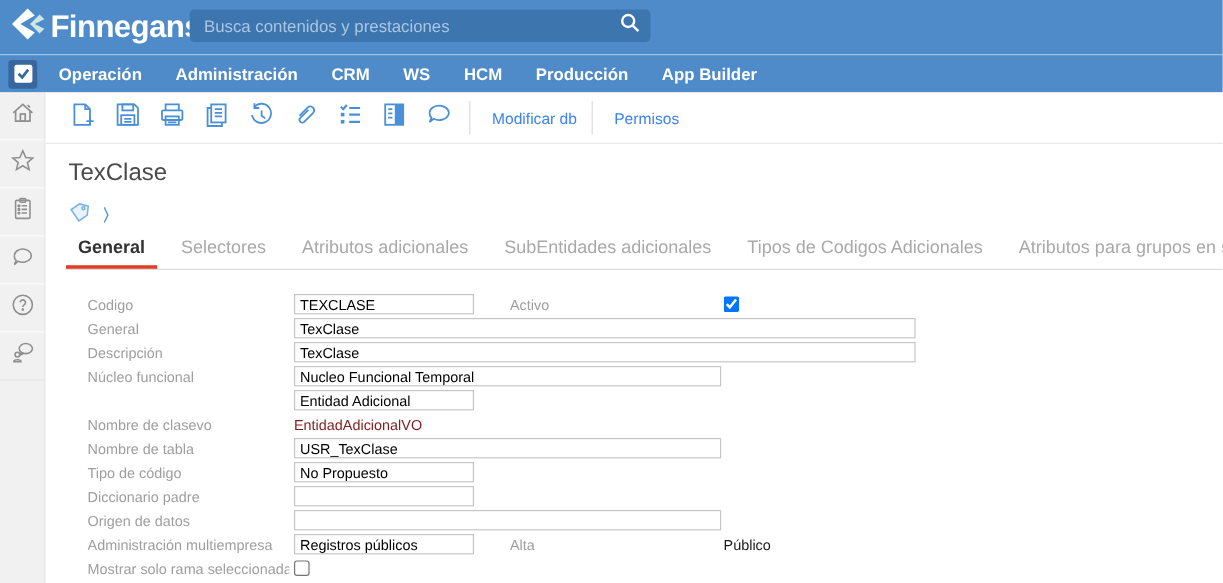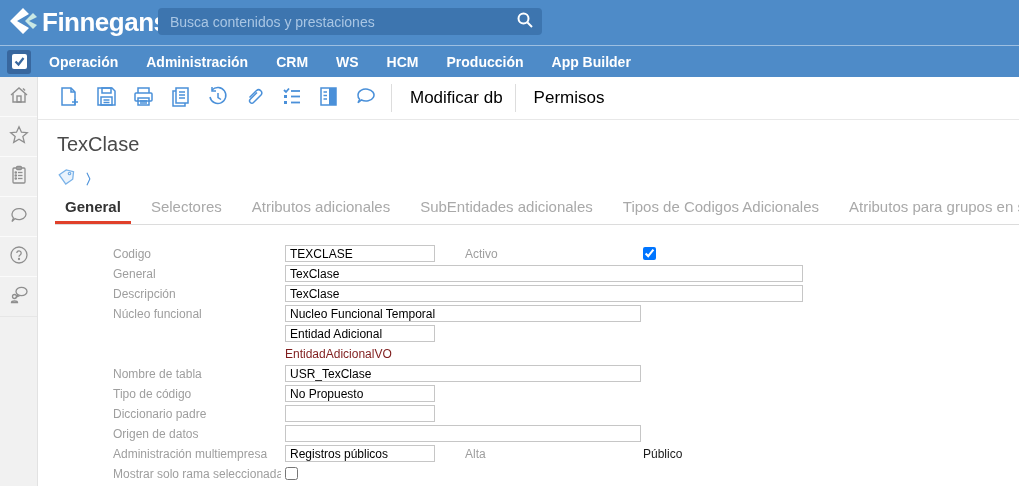--- a/index.html
+++ b/index.html
@@ -26,33 +26,33 @@
   .sidebar { position:absolute; top:77px; left:0; width:38px; bottom:0; background:#f1f1f1; border-right:1px solid #e2e2e2; }
   .side-tile { height:40px; display:flex; align-items:center; justify-content:center; border-bottom:1px solid #fbfbfb; cursor:pointer; }
   .side-tile:last-of-type { border-bottom:1px solid #e6e6e6; }
 
   
   .main { position:absolute; top:77px; left:38px; right:0; bottom:0; background:#fff; }
 
   .toolbar { height:43px; border-bottom:1px solid #e8e8e8; display:flex; align-items:center; padding-left:20px; }
   .tool-icon { width:23px; height:23px; margin-right:14px; display:flex; align-items:center; justify-content:center; cursor:pointer; }
   .tool-sep { width:1px; height:28px; background:#ddd; margin:0 6px 0 0; }
-  .tool-link { color:#000000; font-size:17px; padding:0 12px; cursor:pointer; white-space:nowrap; }
+  .tool-link { color:#3b82f6; font-size:13px; padding:0 12px; cursor:pointer; white-space:nowrap; }
 
   .page-title { margin:12px 0 0 19px; font-size:20px; color:#4a4a4a; line-height:24px; }
 
   .tag-row { margin:14px 0 0 19px; height:18px; display:flex; align-items:center; }
   .tag-chevron { color:#4a90d9; font-size:14px; font-weight:bold; margin-left:10px; cursor:pointer; line-height:18px; }
 
   .tabs { margin:6px 0 0 17px; border-bottom:1px solid #dcdcdc; display:flex; align-items:flex-end; }
   .tab { font-size:15px; color:#a9a9a9; padding:4px 10px 6px 10px; margin-right:10px; border-bottom:3px solid transparent; cursor:pointer; white-space:nowrap; }
   .tab.active { color:#333; font-weight:bold; border-bottom:3px solid #e0402a; }
 
   .form { margin-top:19px; position:relative; }
-  .form-row { position:relative; height:20px;margin-left:40px; }
+  .form-row { position:relative; height:20px; }
   .f-label { position:absolute; left:35px; width:168px; font-size:12px; color:#9e9e9e; line-height:20px; white-space:nowrap; overflow:hidden; }
   .f-field { position:absolute; left:207px; top:1px; }
   .f-input { height:17px; border:1px solid #c6c6c6; font-size:12px; padding:0 4px; color:#000; font-family:"Liberation Sans", sans-serif; background:#fff; }
   .w-narrow { width:150px; } .w-medium { width:356px; } .w-wide { width:518px; }
   .f-text { position:absolute; left:207px; font-size:12px; color:#7f1d1d; line-height:20px; }
   .f-label2 { position:absolute; left:387px; font-size:12px; color:#9e9e9e; line-height:20px; }
   .f-value2 { position:absolute; left:565px; font-size:12px; color:#1a1a1a; line-height:20px; }
   .f-check2 { position:absolute; left:565px; top:3px; width:13px; height:13px; }
   .f-check { position:absolute; left:207px; top:3px; width:13px; height:13px; }
 </style>
@@ -304,20 +304,21 @@
       <div class="form-row">
         <span class="f-label">Núcleo funcional</span>
         <input class="f-input f-field w-medium" value="Nucleo Funcional Temporal" style="">
       </div>
 
       <div class="form-row">
         <input class="f-input f-field w-narrow" value="Entidad Adicional" style="">
       </div>
 
       <div class="form-row">
+        <span class="f-label">Nombre de clasevo</span>
         <span class="f-text">EntidadAdicionalVO</span>
       </div>
 
       <div class="form-row">
         <span class="f-label">Nombre de tabla</span>
         <input class="f-input f-field w-medium" value="USR_TexClase" style="">
       </div>
 
       <div class="form-row">
         <span class="f-label">Tipo de código</span>

